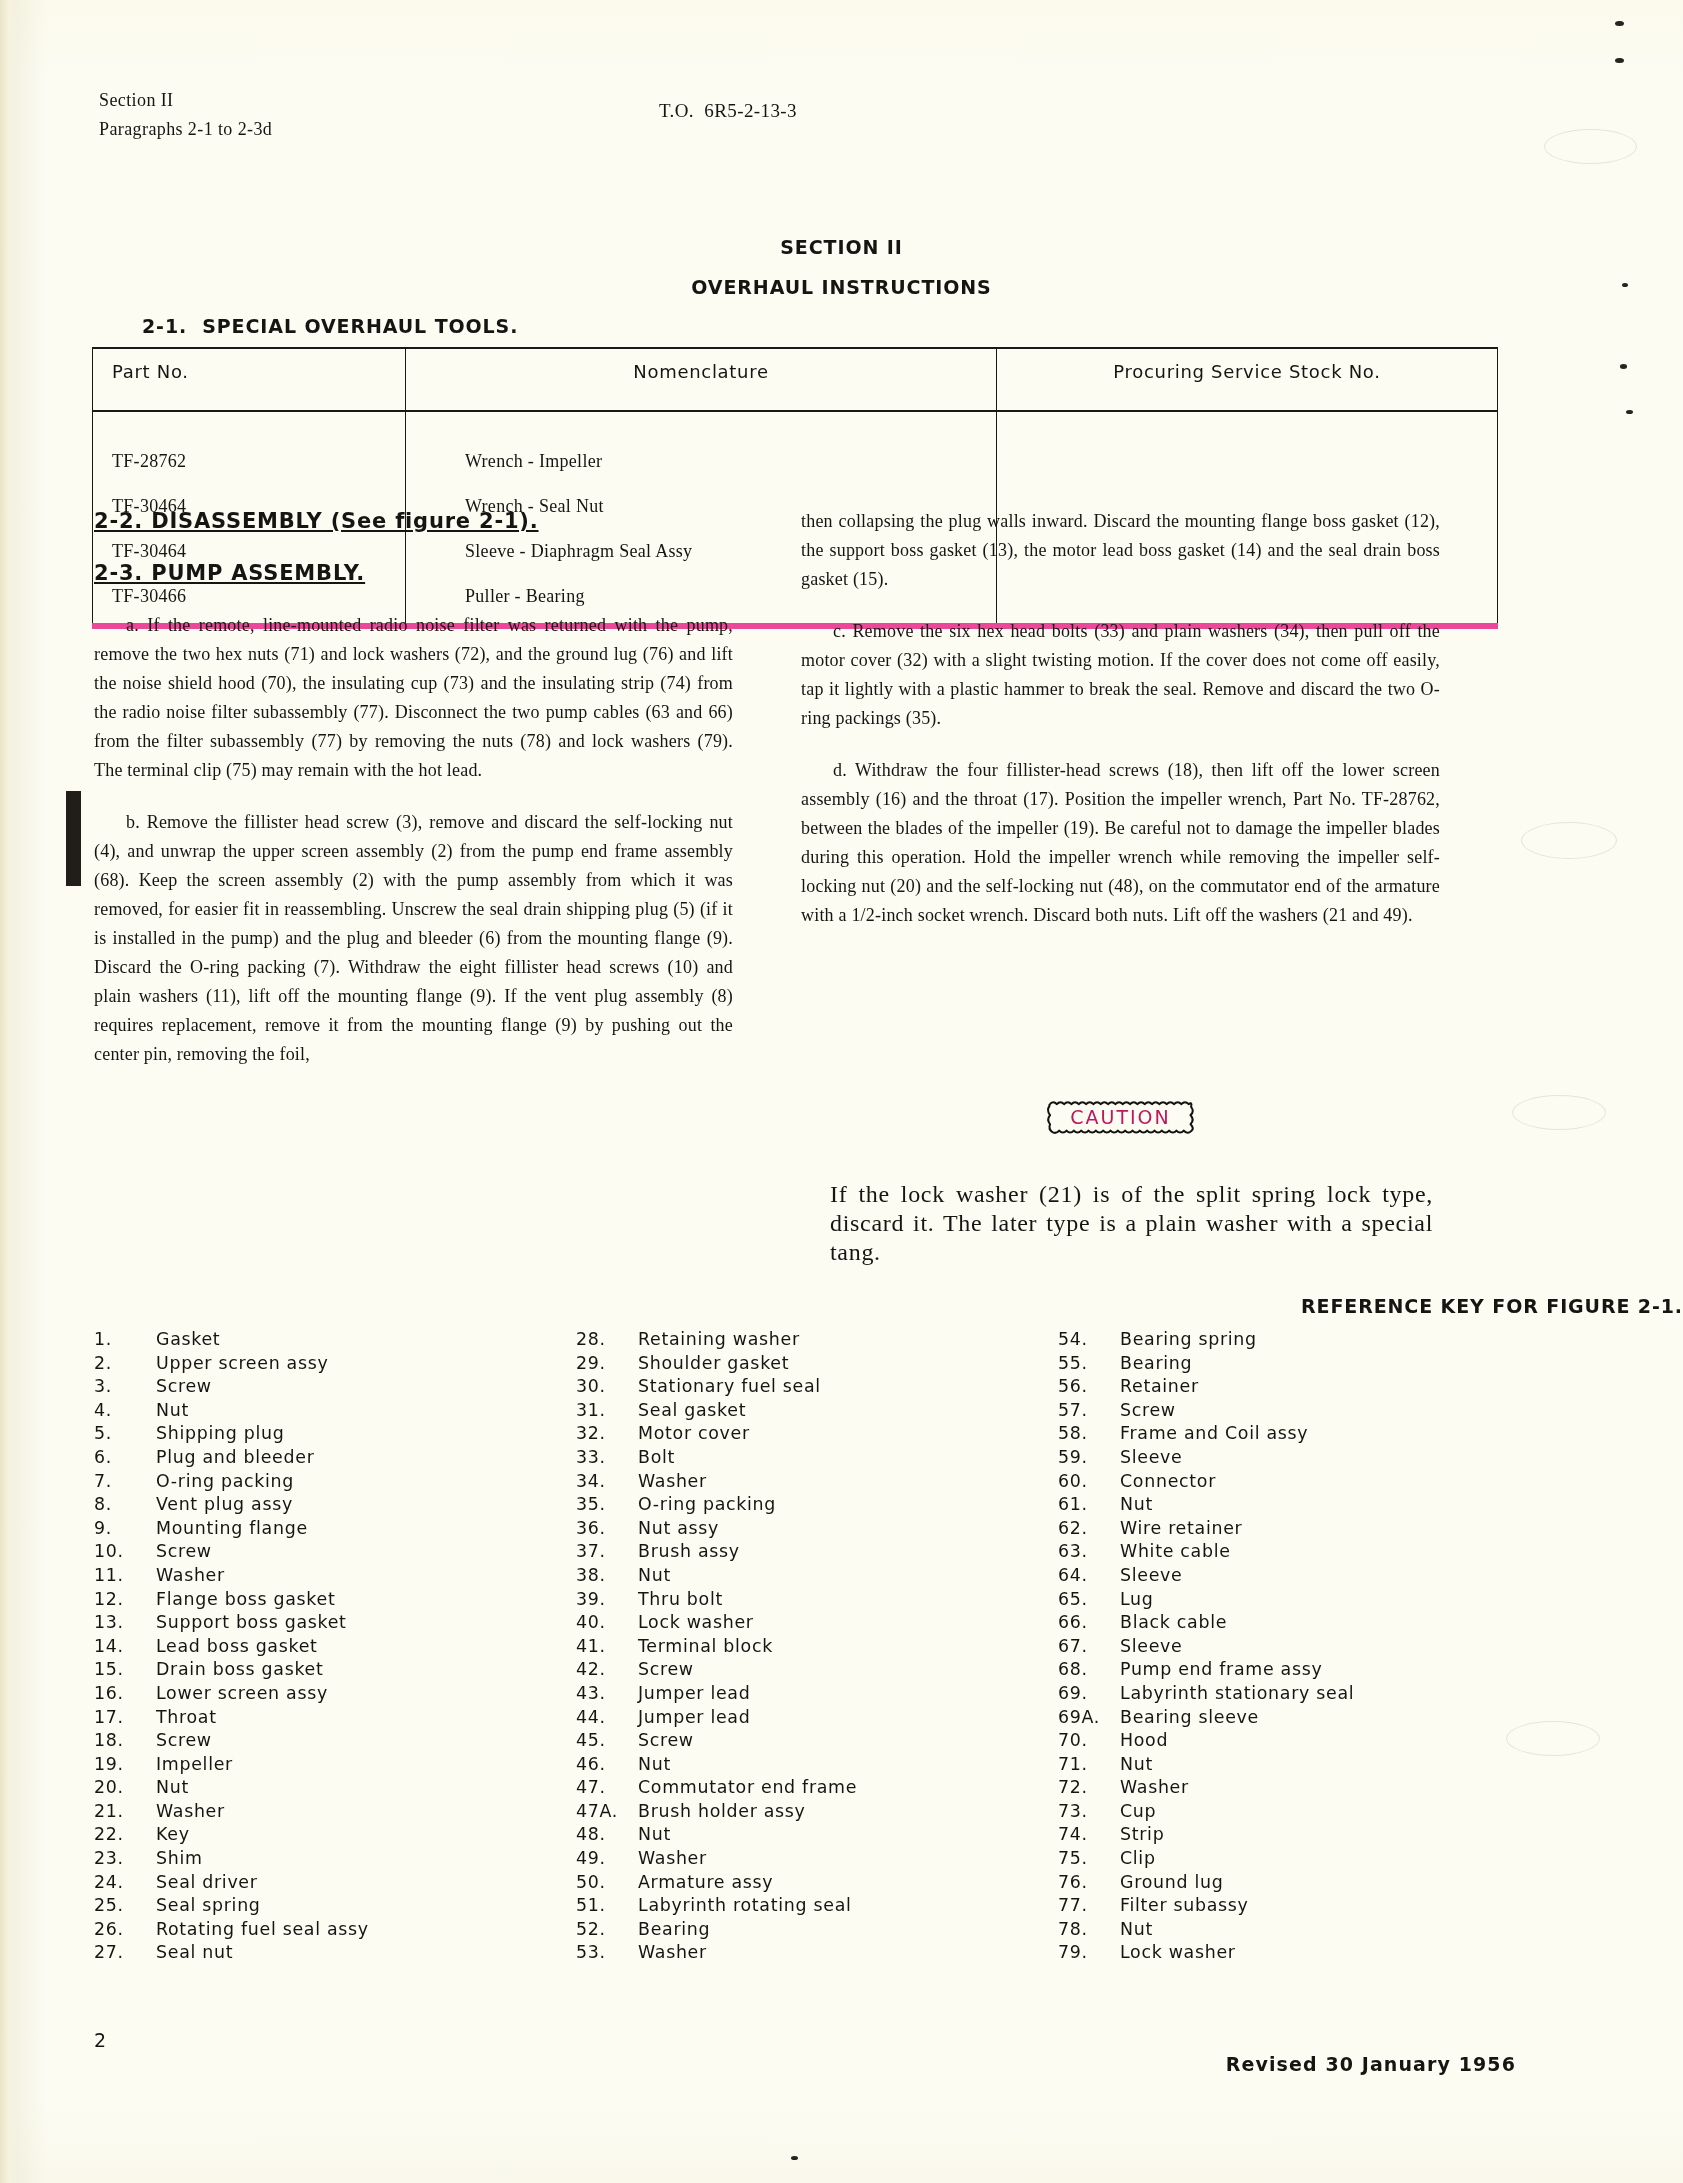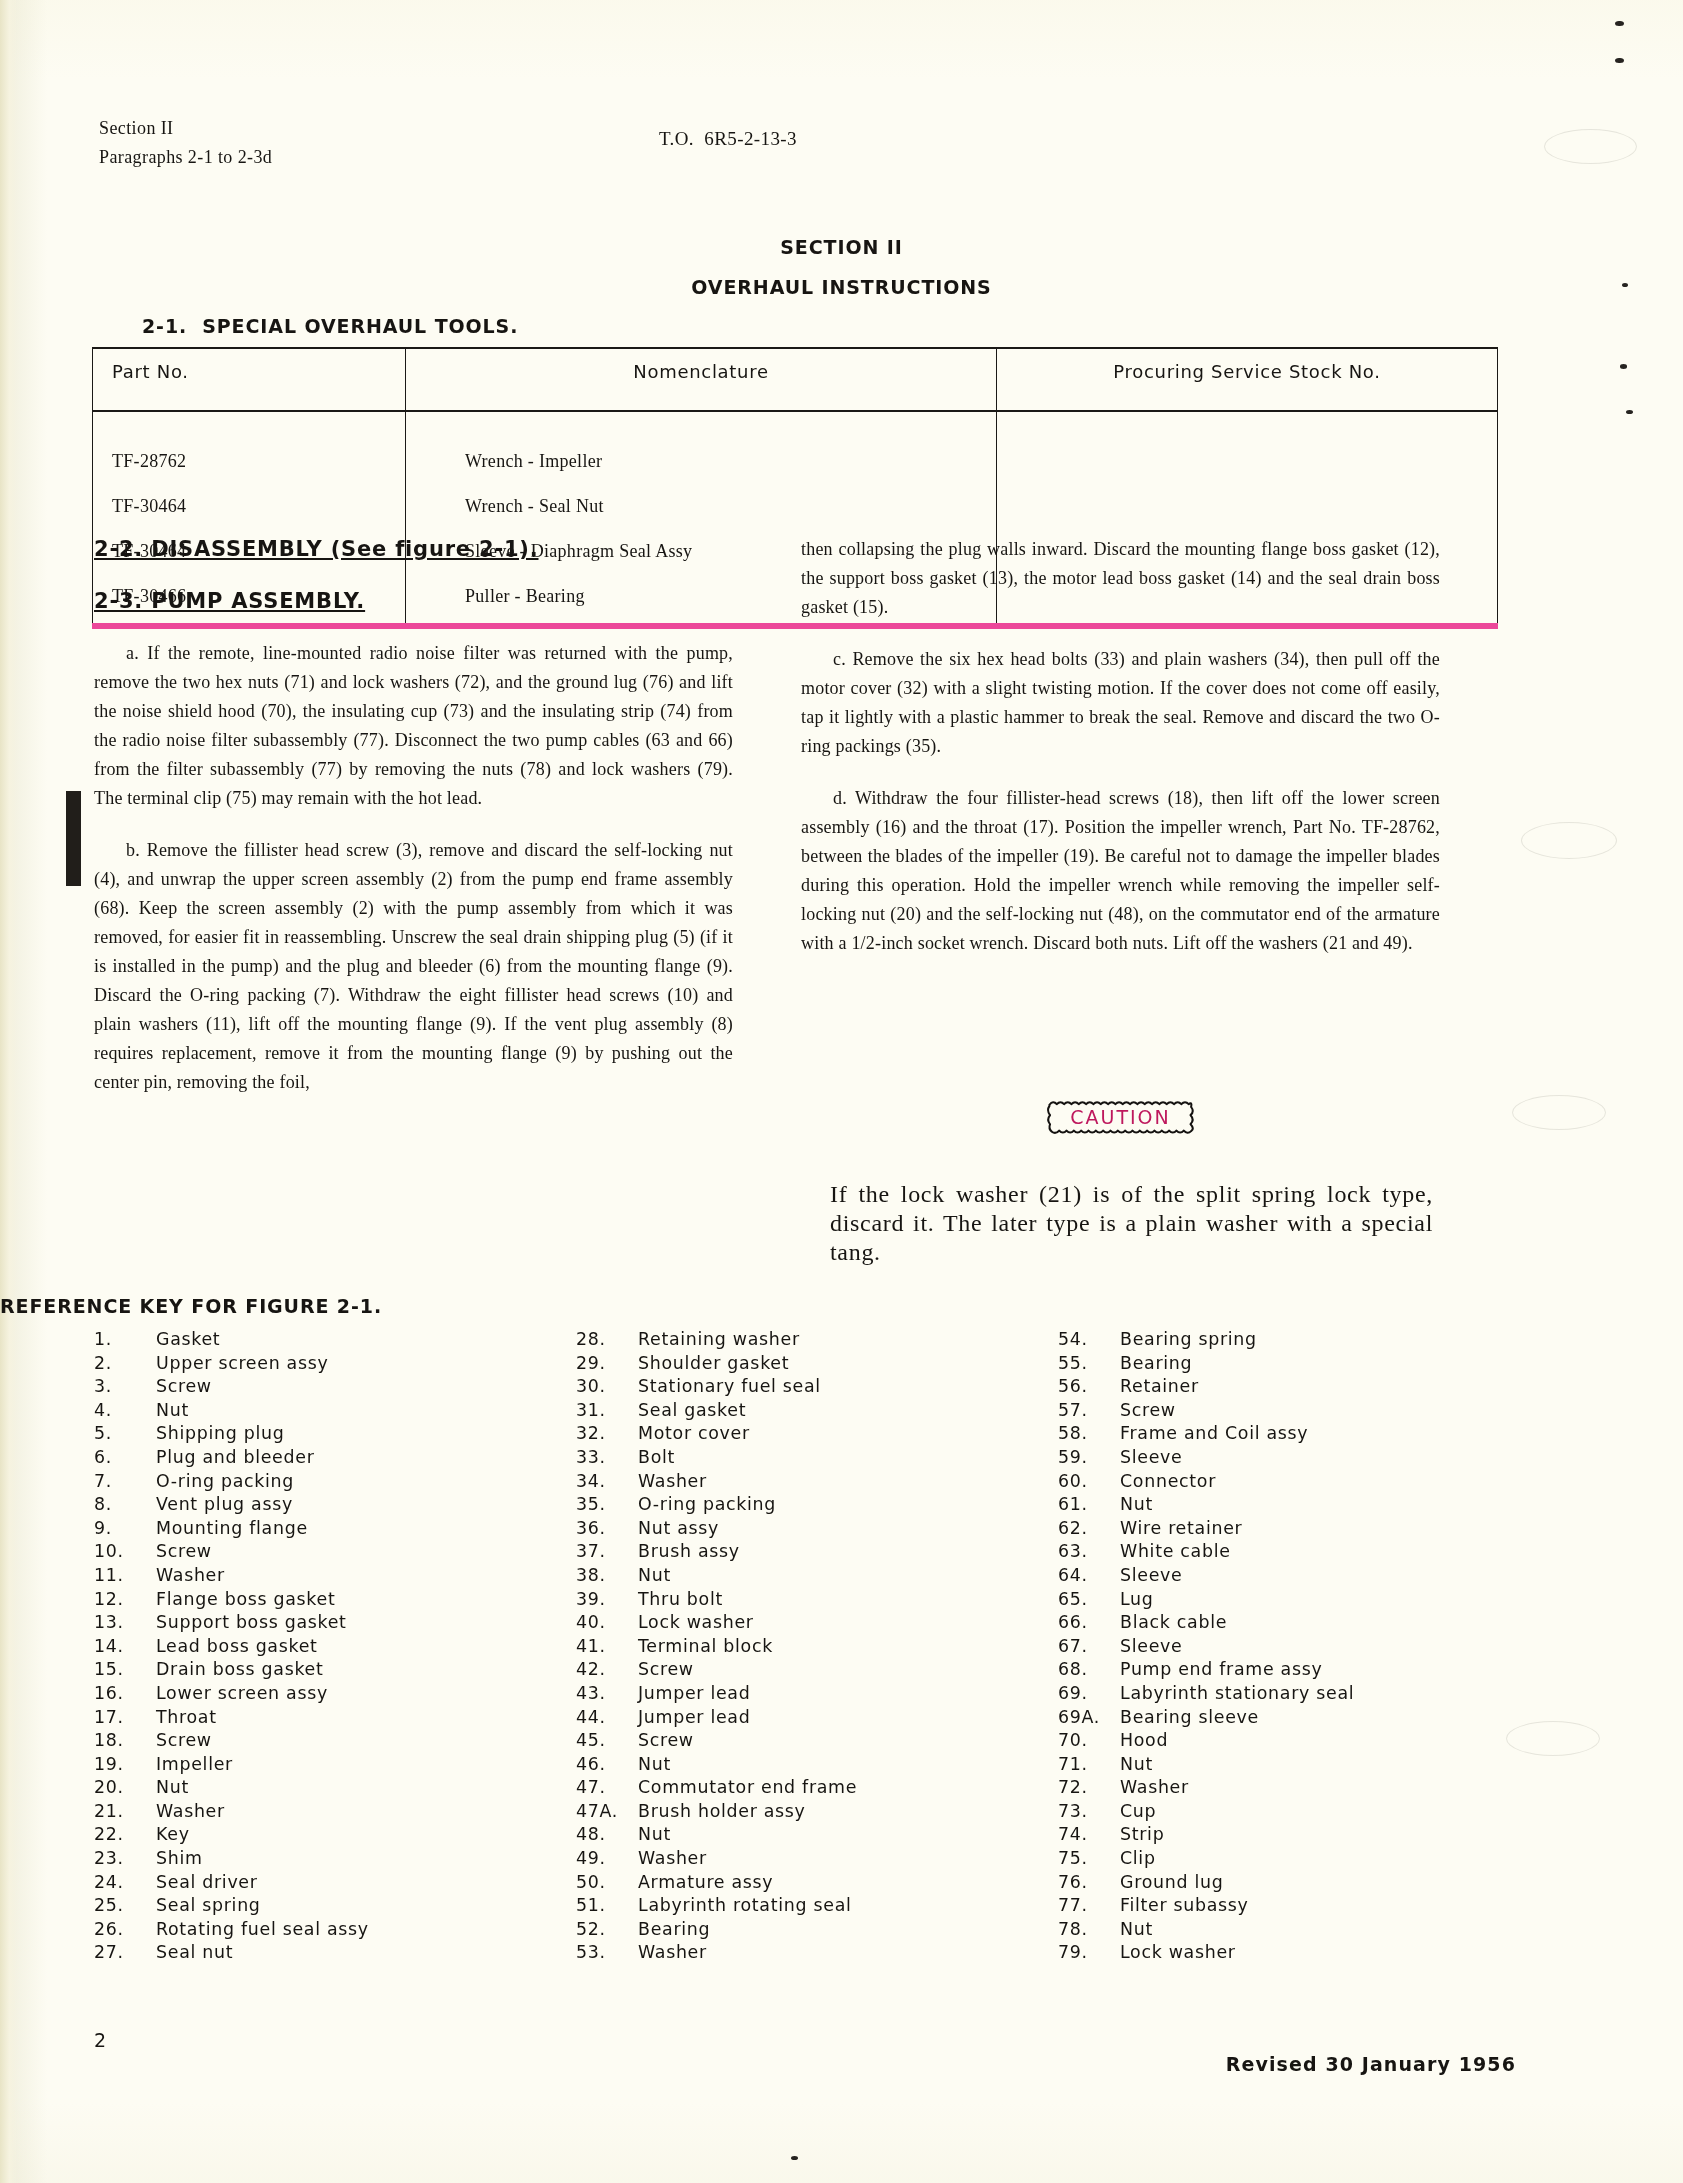--- a/index.html
+++ b/index.html
@@ -52,21 +52,20 @@
     background: #262320;
     border-radius: 50%;
     pointer-events: none;
   }
 
   
   
   .tw {
     font-family: "Liberation Serif", "DejaVu Serif", serif;
     letter-spacing: 0.4px;
-    margin-top: 28px;
   }
   
   .gothic {
     font-family: "DejaVu Sans", "Liberation Sans", sans-serif;
     letter-spacing: 0.9px;
     font-weight: 700;
   }
 
   
   .runhead-left {
@@ -209,21 +208,21 @@
     line-height: 29px;
     letter-spacing: 0.7px;
     text-align: justify;
   }
 
   
   .key-title {
     position: absolute;
     left: 0; right: 0;
     top: 1295px;
-    text-align: left;
+    text-align: right;
     font-size: 19px;
   }
   .key-grid {
     position: absolute;
     left: 94px; top: 1328px;
     width: 1446px;
     display: flex;
     gap: 0;
   }
   .key-col {

